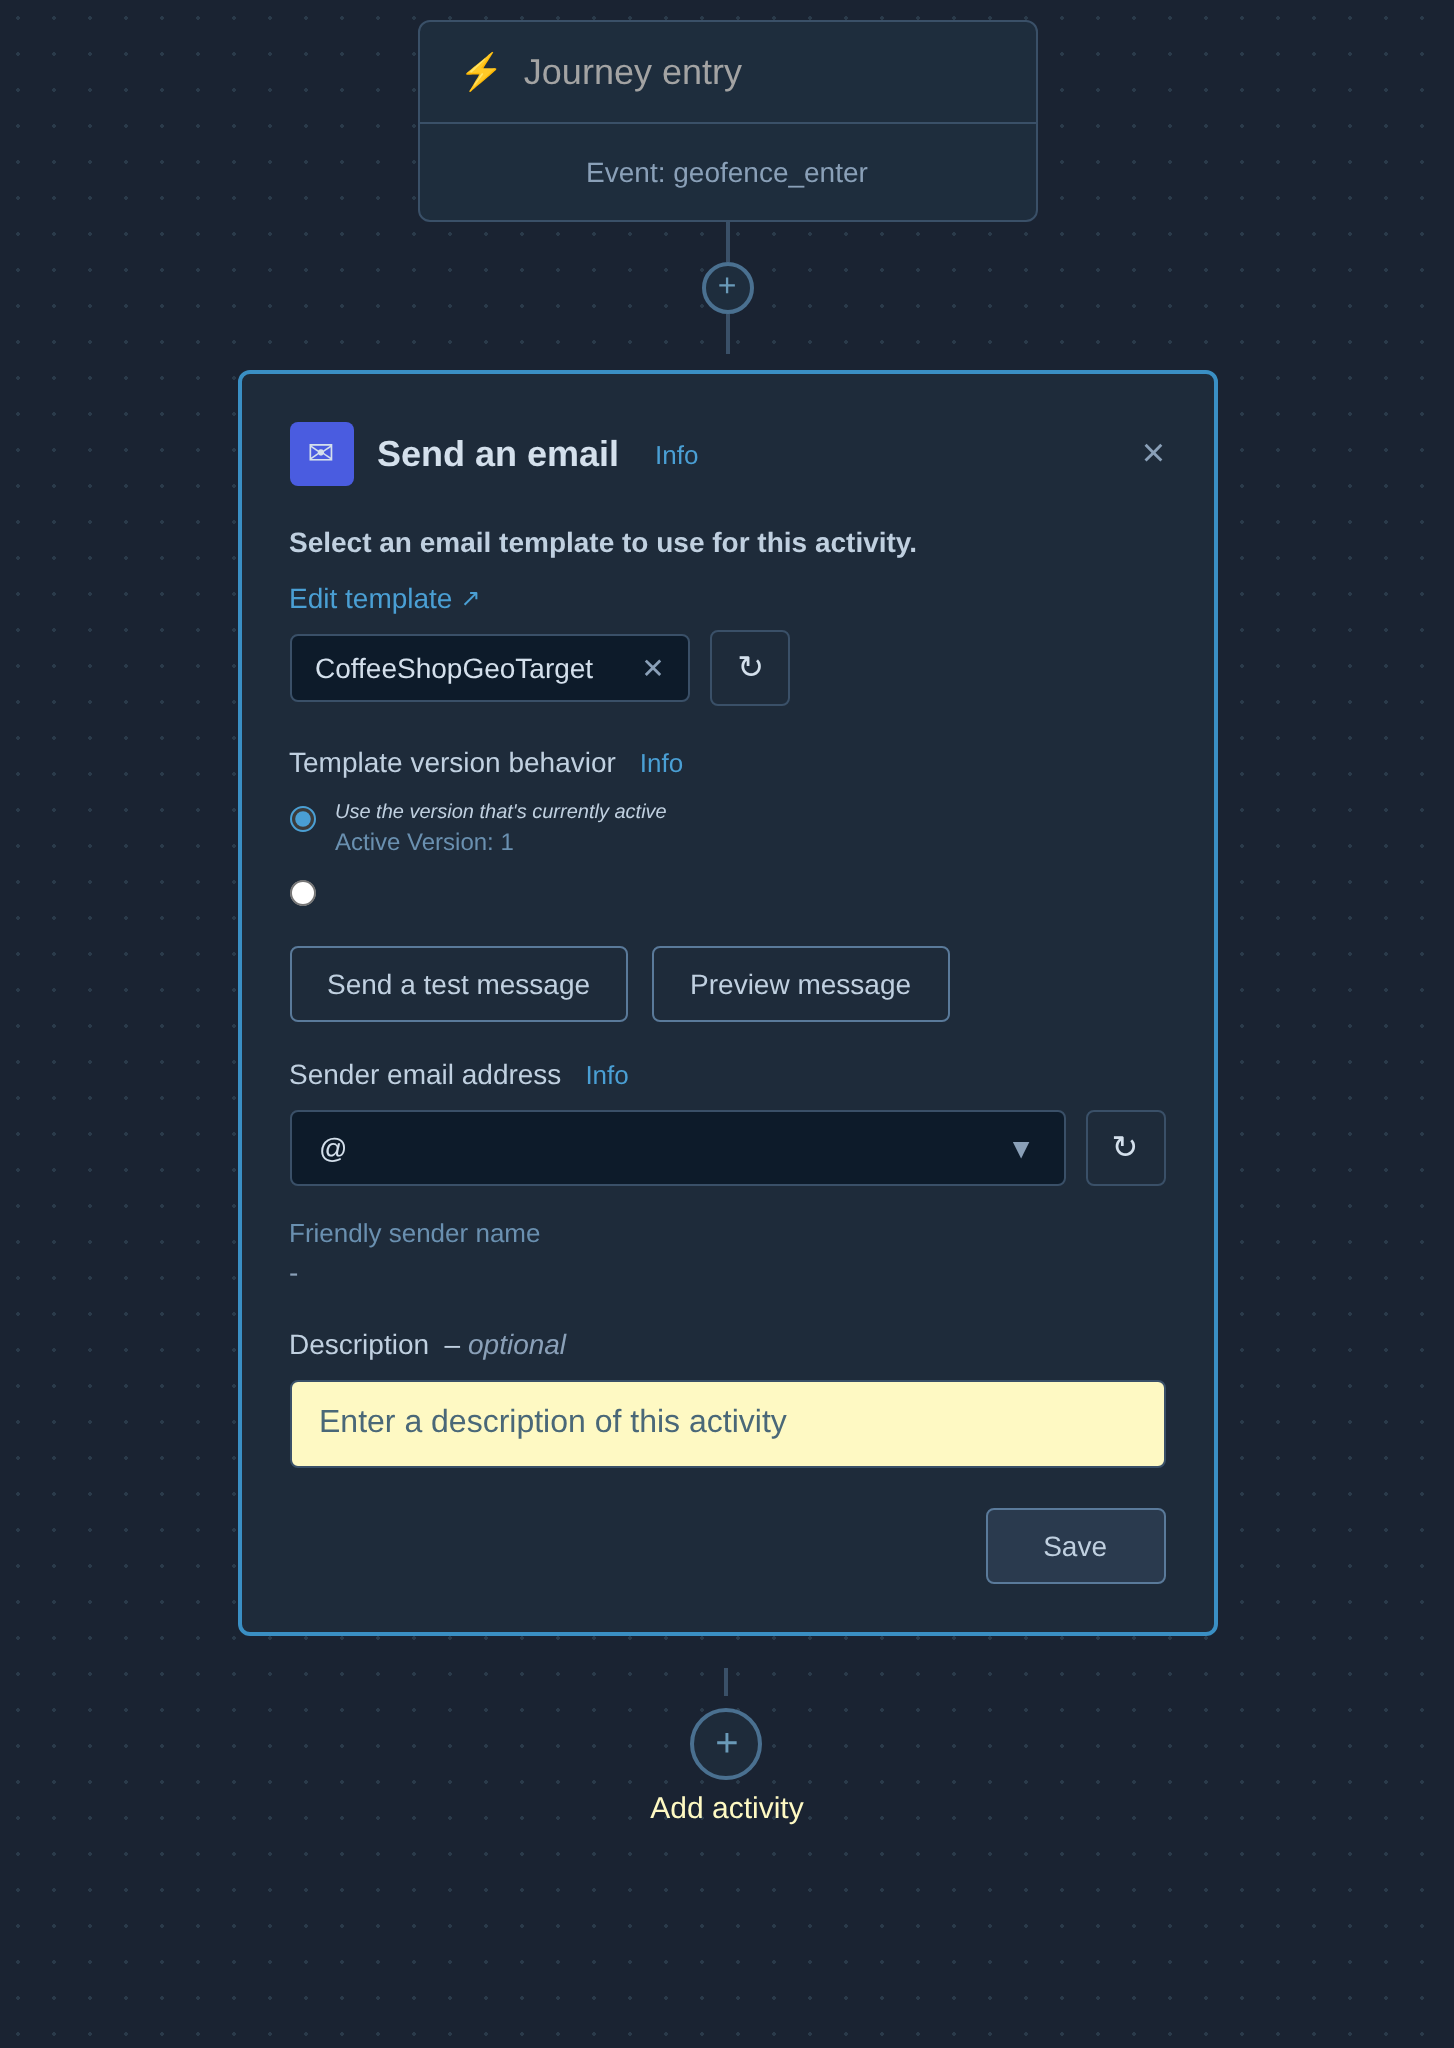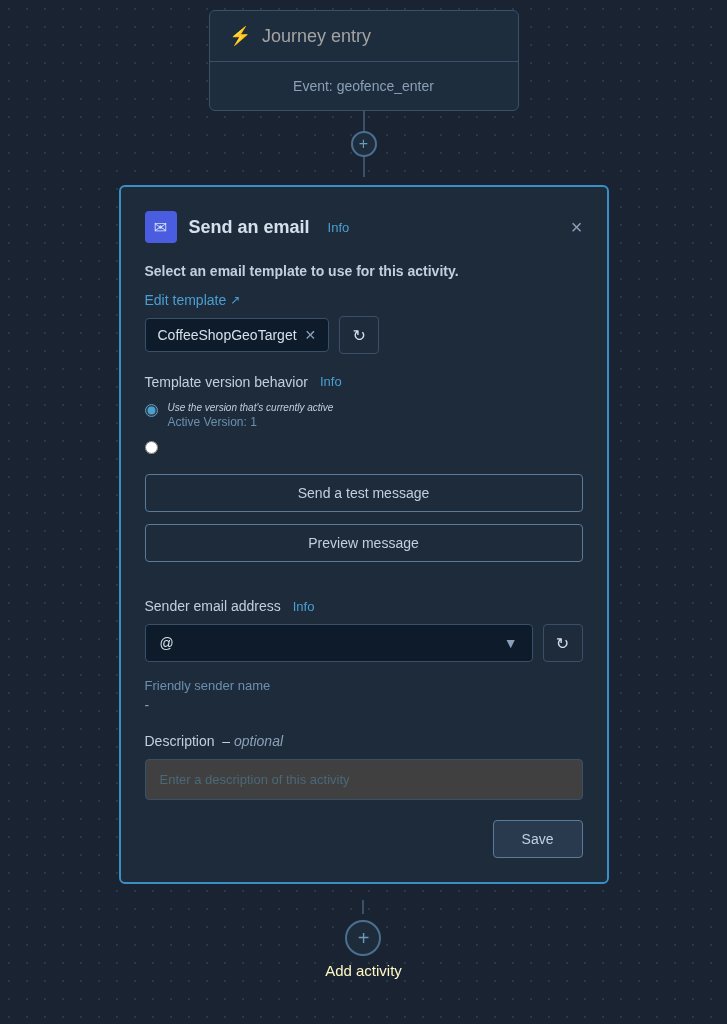--- a/index.html
+++ b/index.html
@@ -173,21 +173,21 @@
     .template-row {
       display: flex;
       align-items: center;
       gap: 10px;
       margin-bottom: 20px;
     }
 
     .template-chip {
       display: flex;
       align-items: center;
-      gap: 8px;
+      gap: 24px;
       background-color: #0d1b2a;
       border: 1px solid #3a5068;
       border-radius: 4px;
       padding: 8px 12px;
       font-size: 14px;
       color: #d4e0ec;
     }
 
     .chip-clear {
       background: none;
@@ -216,21 +216,21 @@
     
     .version-section {
       margin-bottom: 20px;
     }
 
     .version-label {
       font-size: 14px;
       color: #c0d0e0;
       margin-bottom: 12px;
       display: flex;
-      align-items: flex-start;
+      align-items: flex-end;
       gap: 6px;
     }
 
     .radio-option {
       display: flex;
       align-items: flex-start;
       gap: 10px;
       margin-bottom: 10px;
     }
 
@@ -248,22 +248,21 @@
     .radio-sub {
       font-size: 12px;
       color: #6a90b0;
       margin-top: 2px;
     }
 
     
     .action-buttons {
       display: flex;
       gap: 12px;
-      margin-bottom: 36px;
-      flex-direction: column;
+      margin-bottom: 18px;
     }
 
     .btn-outline {
       background-color: transparent;
       border: 1px solid #5a7a9a;
       border-radius: 4px;
       color: #c0d0e0;
       padding: 10px 18px;
       font-size: 14px;
       cursor: pointer;
@@ -323,26 +322,26 @@
       margin-bottom: 10px;
     }
 
     .description-label em {
       font-style: italic;
       color: #8aa0b8;
     }
 
     .description-input {
       width: 100%;
-      background-color: #404040;
+      background-color: #fef9c3;
       border: 1px solid #3a5068;
       border-radius: 4px;
       padding: 12px 14px;
       color: #6a90b0;
-      font-size: 13px;
+      font-size: 16px;
       outline: none;
       font-family: inherit;
       margin-bottom: 20px;
     }
 
     .description-input::placeholder {
       color: #4a6878;
     }
 
     

